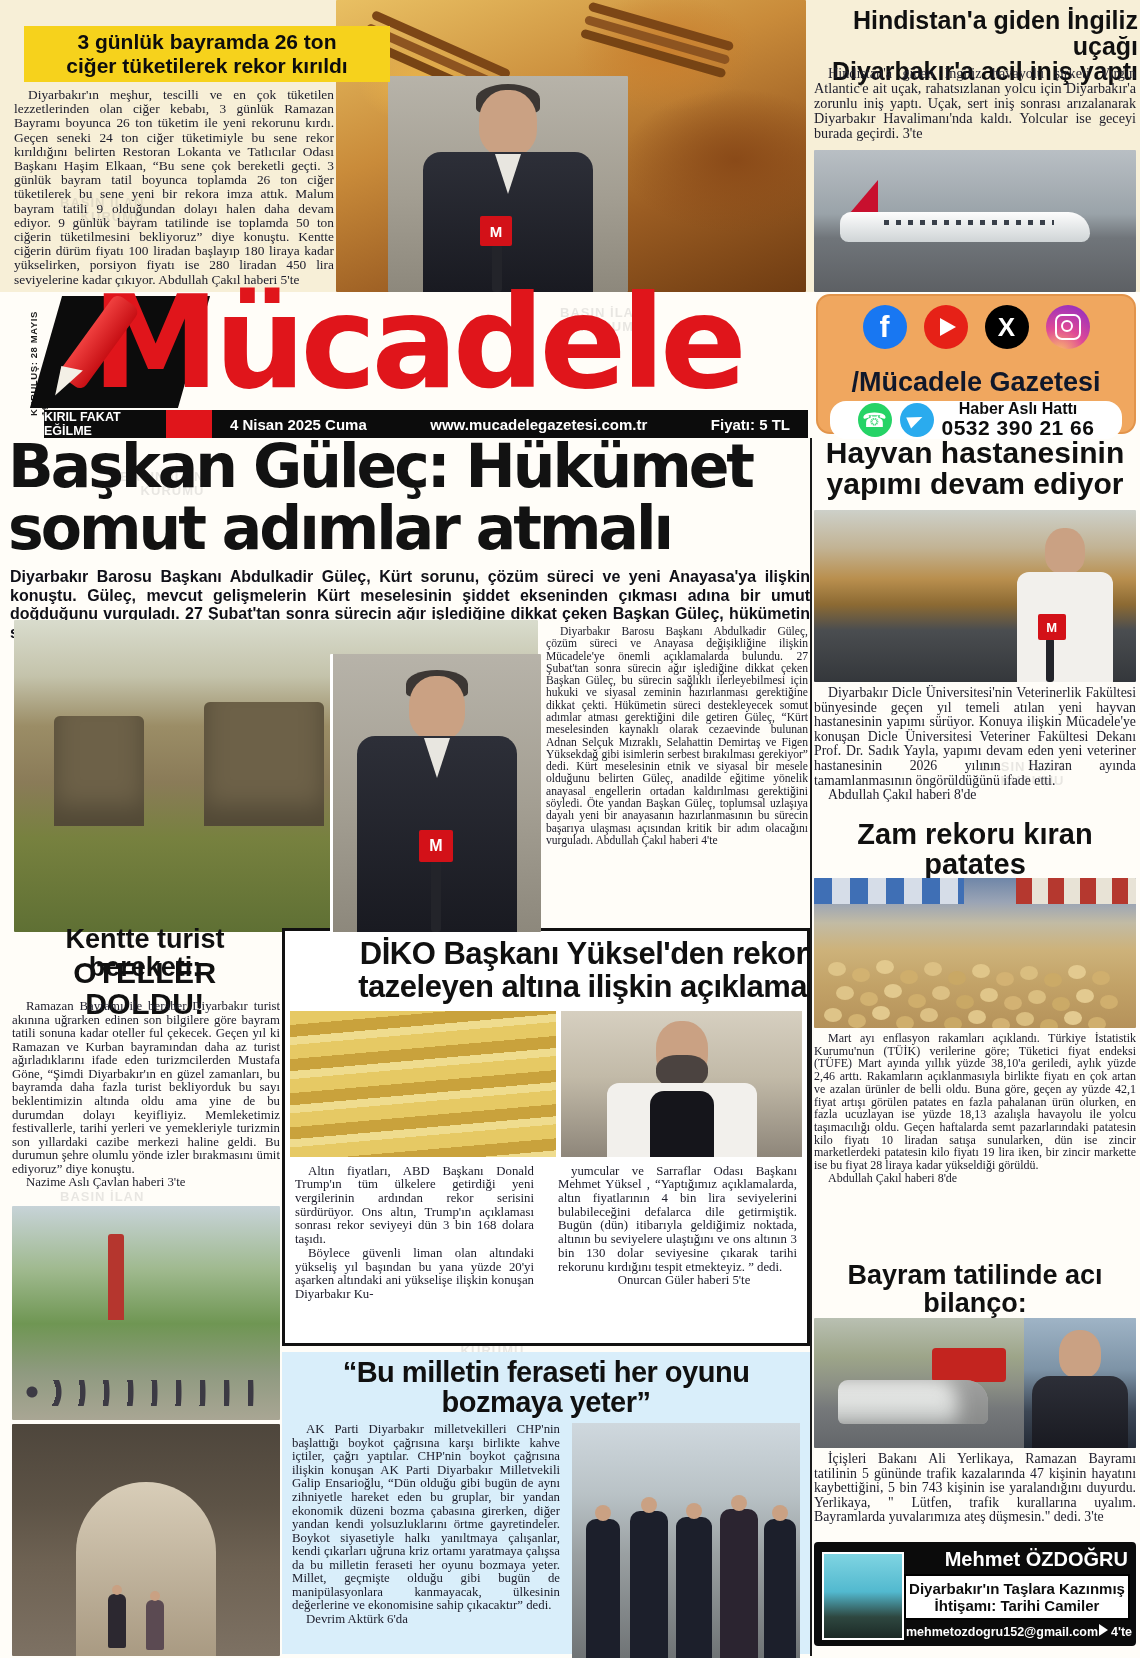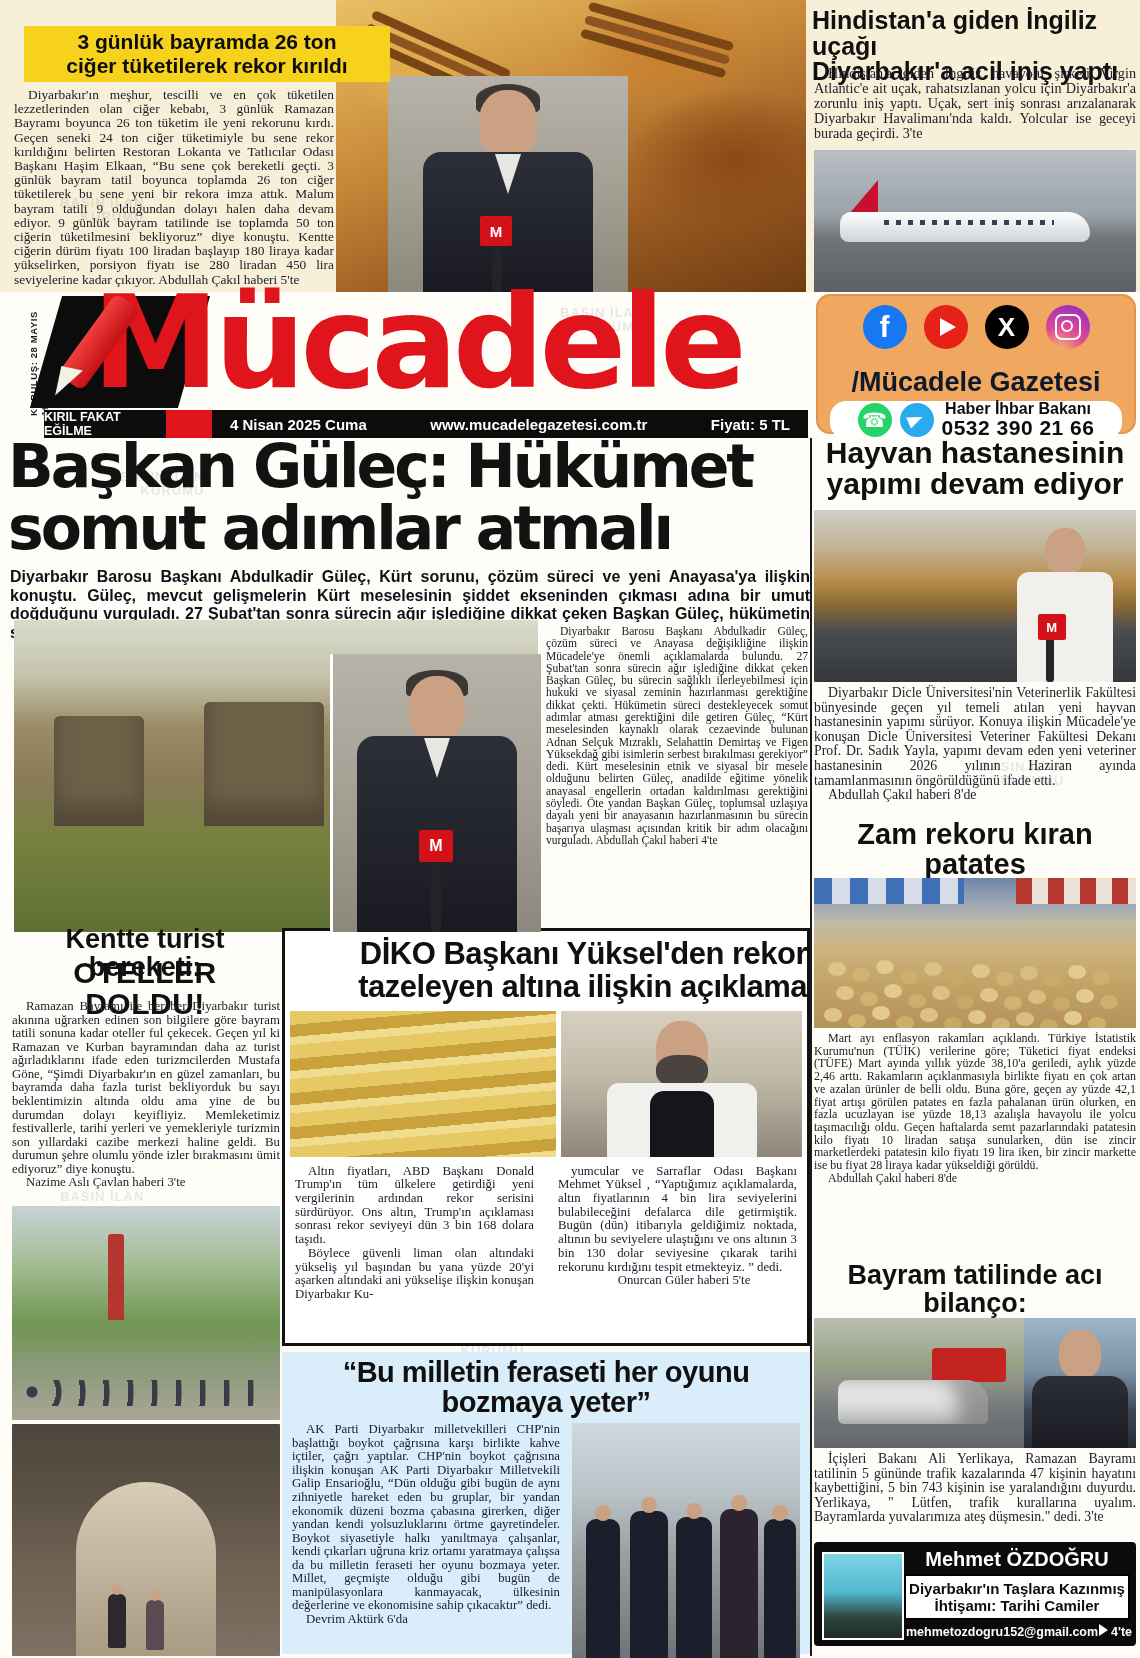--- a/index.html
+++ b/index.html
@@ -34,21 +34,21 @@
   .speaker{background:linear-gradient(180deg,#b7b3a9 0%,#a39e92 55%,#8d887c 100%);}
   .head{position:absolute;left:50%;transform:translateX(-50%);background:#caa183;border-radius:46% 46% 40% 40%;}
   .hair{position:absolute;left:50%;transform:translateX(-50%);background:#3c3734;border-radius:50% 50% 20% 20%;}
   .suit{position:absolute;left:50%;transform:translateX(-50%);background:linear-gradient(180deg,#2d2f38,#191a21);border-radius:18px 18px 0 0;}
   .shirt{position:absolute;left:50%;transform:translateX(-50%);background:#e8e6e0;width:26px;height:40px;clip-path:polygon(50% 100%,0 0,100% 0);}
   .mic{position:absolute;background:#d31118;color:#fff;font-family:"Liberation Sans",sans-serif;
        font-weight:800;display:flex;align-items:center;justify-content:center;border-radius:2px;}
   .micstem{position:absolute;background:#23242a;border-radius:3px;}
 
   
-  #tr-hl{left:812px;top:8px;width:326px;text-align:left;font-size:25px;}
+  #tr-hl{left:812px;top:8px;width:326px;text-align:right;font-size:25px;}
   #tr-body{left:814px;top:66px;width:322px;height:80px;font-size:14.2px;}
   #plane{left:814px;top:150px;width:322px;height:142px;
          background:linear-gradient(180deg,#b9bfc4 0%,#9aa3a9 45%,#70757a 62%,#5d6064 100%);}
   .fuselage{position:absolute;left:26px;top:62px;width:250px;height:30px;background:linear-gradient(180deg,#fdfdfd,#cfd4d6);border-radius:16px 30px 12px 12px;}
   .tailfin{position:absolute;left:30px;top:30px;width:0;height:0;border-bottom:40px solid #c8102e;border-left:34px solid transparent;}
   .planewin{position:absolute;left:70px;top:70px;width:170px;height:5px;background:repeating-linear-gradient(90deg,#39404a 0 5px,transparent 5px 12px);}
 
   
   #founding{left:28px;top:296px;height:120px;width:16px;writing-mode:vertical-rl;transform:rotate(180deg);
             font-family:"Liberation Sans",sans-serif;font-weight:700;font-size:9.5px;color:#1c1c1c;letter-spacing:.6px;}
@@ -122,21 +122,21 @@
   #crash{left:814px;top:1318px;width:322px;height:130px;
          background:linear-gradient(180deg,#b9c0b2 0%,#9da589 30%,#8b8f85 52%,#75787a 70%,#63666a 100%);}
   .wreck{position:absolute;left:24px;top:62px;width:150px;height:44px;background:linear-gradient(180deg,#f2f3f1,#c9cccb);border-radius:10px 22px 6px 6px;box-shadow:inset -30px 0 18px rgba(60,60,60,.45);}
   .firetruck{position:absolute;left:118px;top:30px;width:74px;height:34px;background:#c3241f;border-radius:4px;}
   .minister{position:absolute;right:0;top:0;width:112px;height:130px;background:linear-gradient(180deg,#9fb4c6 0%,#7d93a6 40%,#3c4654 72%,#242b36 100%);}
   #toll-body{left:814px;top:1452px;width:322px;height:86px;font-size:13.8px;}
 
   
   #colbox{left:814px;top:1542px;width:322px;height:104px;background:#0b0b0b;border-radius:4px;}
   #colphoto{position:absolute;left:8px;top:10px;width:78px;height:84px;background:linear-gradient(180deg,#7fd4e2 0%,#52b9cf 45%,#2e4740 75%,#1c2a26 100%);border:2px solid #fff;}
-  #colname{position:absolute;left:92px;top:6px;width:222px;text-align:center;color:#fff;
+  #colname{position:absolute;left:92px;top:6px;width:222px;text-align:right;color:#fff;
            font-family:"Liberation Sans",sans-serif;font-weight:800;font-size:20px;}
   #colstrip{position:absolute;left:90px;top:32px;width:226px;height:46px;background:#fff;border:2px solid #000;
             box-sizing:border-box;display:flex;flex-direction:column;justify-content:center;text-align:center;}
   #colstrip div{font-family:"Liberation Sans",sans-serif;font-weight:800;font-size:15px;line-height:1.15;color:#0d0d0d;}
   #colfoot{position:absolute;left:92px;top:82px;width:226px;display:flex;justify-content:space-between;align-items:center;
            color:#fff;font-family:"Liberation Sans",sans-serif;font-weight:700;font-size:12.5px;}
   #colfoot .pg::before{content:"";display:inline-block;width:0;height:0;border-left:9px solid #fff;border-top:6px solid transparent;border-bottom:6px solid transparent;margin-right:3px;}
 
   
   #tour-hl1{left:10px;top:926px;width:270px;text-align:center;font-size:27px;}
@@ -287,21 +287,21 @@
     </div>
     <div id="handle">/Mücadele Gazetesi</div>
     <div id="hotline">
       <div class="wicon wa">
           <span>☎</span>
         </div>
       <div class="wicon tg">
           <div class="pl"></div>
         </div>
       <div class="txt">
-        <div class="l1">Haber İhbar Bakanı</div>
+        <div class="l1">Haber Aslı Hattı</div>
         <div class="l2">0532 390 21 66</div>
       </div>
     </div>
   </div>
 
   <div class="abs" id="mainhl">
     <div>Başkan Güleç: Hükümet</div>
     <div>somut adımlar atmalı</div>
   </div>
   <div class="abs" id="standfirst">Diyarbakır Barosu Başkanı Abdulkadir Güleç,  Kürt sorunu, çözüm süreci ve yeni Anayasa'ya ilişkin konuştu.   Güleç, mevcut gelişmelerin Kürt meselesinin şiddet ekseninden çıkması adına bir umut doğduğunu vurguladı.  27 Şubat'tan sonra sürecin ağır işlediğine dikkat çeken Başkan Güleç, hükümetin süreci destekleyecek somut adımlar atması gerektiğini söyledi.</div>

